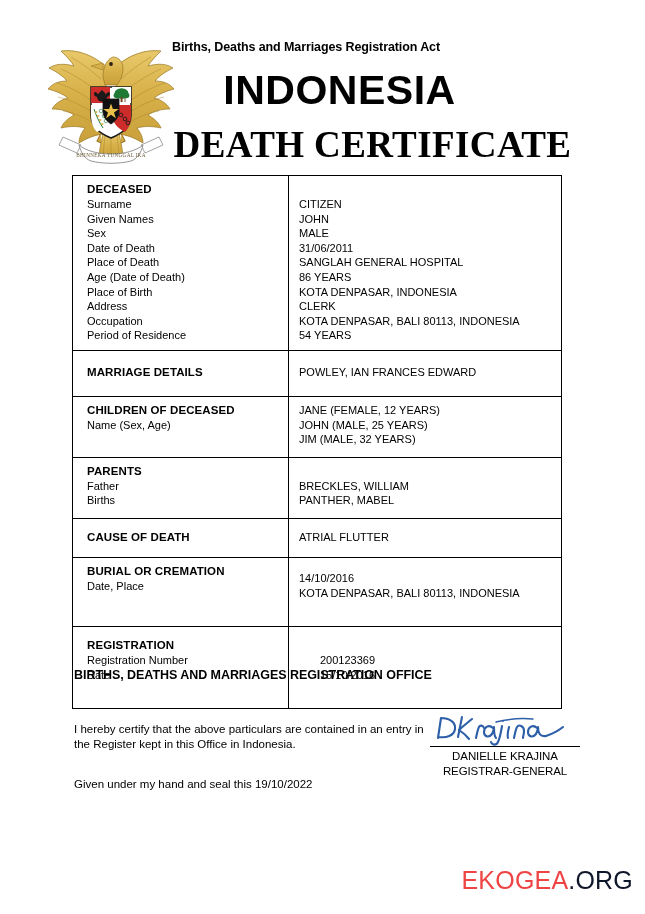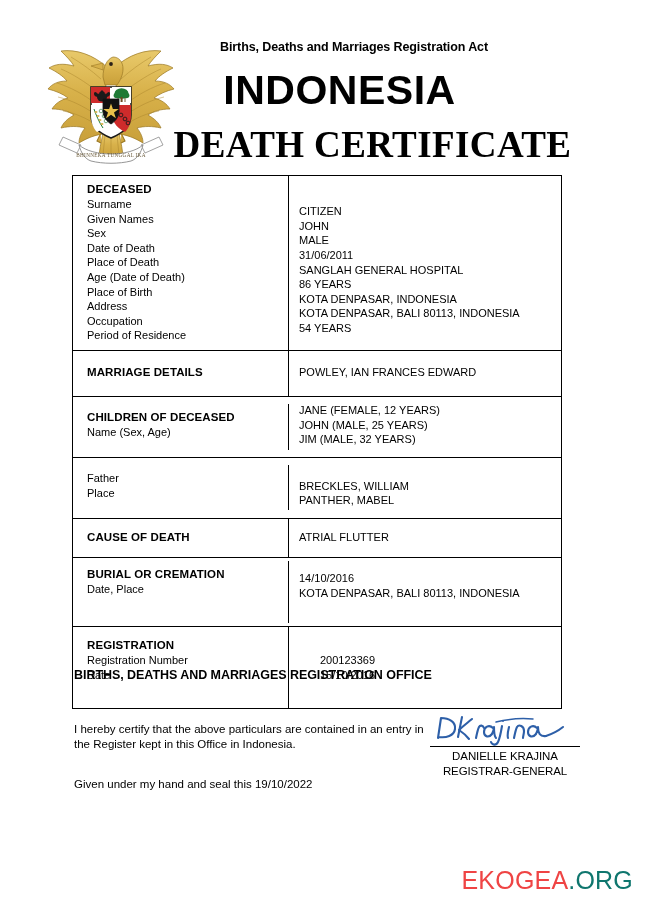--- a/index.html
+++ b/index.html
@@ -32,21 +32,20 @@
     height: 132px;
   }
   .act-line {
     position: absolute;
     left: 172px;
     top: 40px;
     font-size: 12.5px;
     font-weight: bold;
     letter-spacing: -0.1px;
     white-space: nowrap;
-    margin-left: 48px;
   }
   .country-title {
     position: absolute;
     left: 0;
     top: 70px;
     width: 569px;
     text-align: center;
     padding-left: 110px;
     box-sizing: border-box;
     font-size: 41px;
@@ -75,21 +74,20 @@
     left: 72px;
     top: 175px;
     width: 490px;
     border: 1.6px solid #000;
     border-collapse: collapse;
     box-sizing: border-box;
   }
   .cert-table .row {
     display: flex;
     border-bottom: 1.6px solid #000;
-    align-items: center;
   }
   .cert-table .row:last-child {
     border-bottom: none;
     gap: 21px;
   }
   .cell-left {
     width: 216px;
     min-width: 216px;
     border-right: 1.6px solid #000;
     box-sizing: border-box;
@@ -177,21 +175,21 @@
   
   .watermark {
     position: absolute;
     right: 12px;
     top: 866px;
     font-size: 25px;
     letter-spacing: 0.2px;
     font-weight: normal;
   }
   .wm-a { color: #ef4444; }
-  .wm-b { color: #0f766e; }
+  .wm-b { color: #0f172a; }
 </style>
 </head>
 <body>
 
 <div class="header">
 
   <div class="emblem">
     <svg viewBox="0 0 140 132" width="140" height="132" xmlns="http://www.w3.org/2000/svg">
       <defs>
         <linearGradient id="gold" x1="0" y1="0" x2="0" y2="1">
@@ -336,20 +334,21 @@
     </div>
     <div class="cell-right">
       <div class="spacer-line"></div>
       <div class="val">CITIZEN</div>
       <div class="val">JOHN</div>
       <div class="val">MALE</div>
       <div class="val">31/06/2011</div>
       <div class="val">SANGLAH GENERAL HOSPITAL</div>
       <div class="val">86 YEARS</div>
       <div class="val">KOTA DENPASAR, INDONESIA</div>
+      <div class="val">CLERK</div>
       <div class="val">KOTA DENPASAR, BALI 80113, INDONESIA</div>
       <div class="val">54 YEARS</div>
     </div>
   </div>
 
   <div class="row">
     <div class="cell-left" style="padding-top:14px;padding-bottom:16px;">
       <div class="sec-title">MARRIAGE DETAILS</div>
     </div>
     <div class="cell-right" style="padding-top:14px;padding-bottom:16px;">
@@ -364,22 +363,23 @@
     </div>
     <div class="cell-right" style="padding-bottom:10px;">
       <div class="val">JANE (FEMALE, 12 YEARS)</div>
       <div class="val">JOHN (MALE, 25 YEARS)</div>
       <div class="val">JIM (MALE, 32 YEARS)</div>
     </div>
   </div>
 
   <div class="row">
     <div class="cell-left" style="padding-bottom:10px;">
+      <div class="sec-title">PARENTS</div>
       <div class="sub-label">Father</div>
-      <div class="sub-label">Place</div>
+      <div class="sub-label">Births</div>
     </div>
     <div class="cell-right" style="padding-bottom:10px;">
       <div class="spacer-line"></div>
       <div class="val">BRECKLES, WILLIAM</div>
       <div class="val">PANTHER, MABEL</div>
     </div>
   </div>
 
   <div class="row">
     <div class="cell-left" style="padding-top:11px;padding-bottom:12px;">

